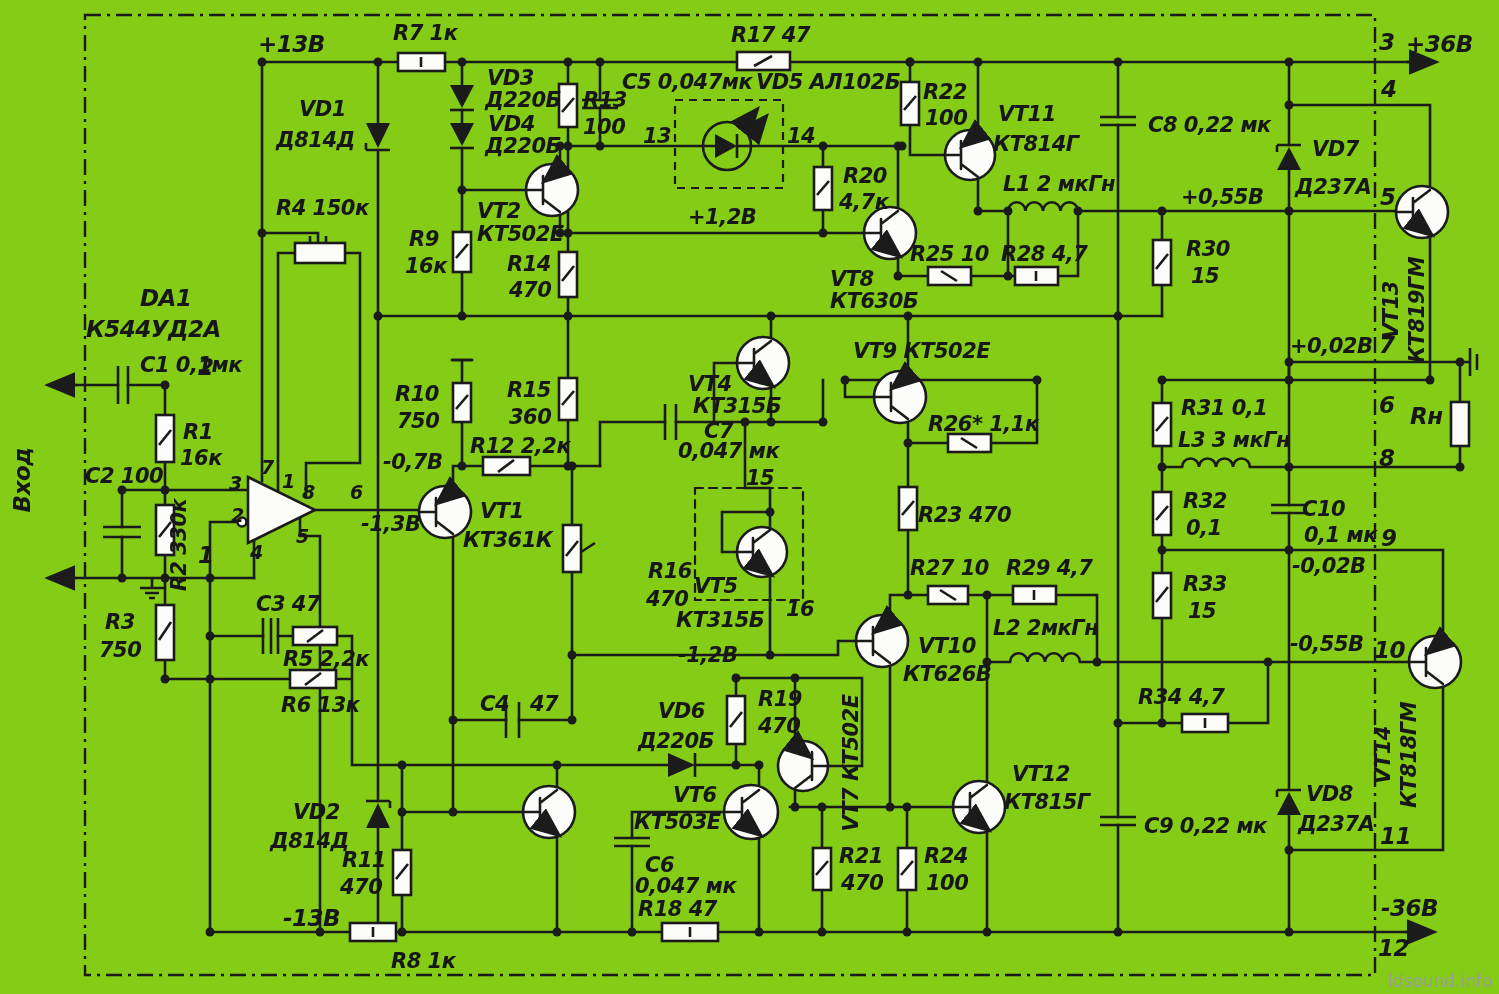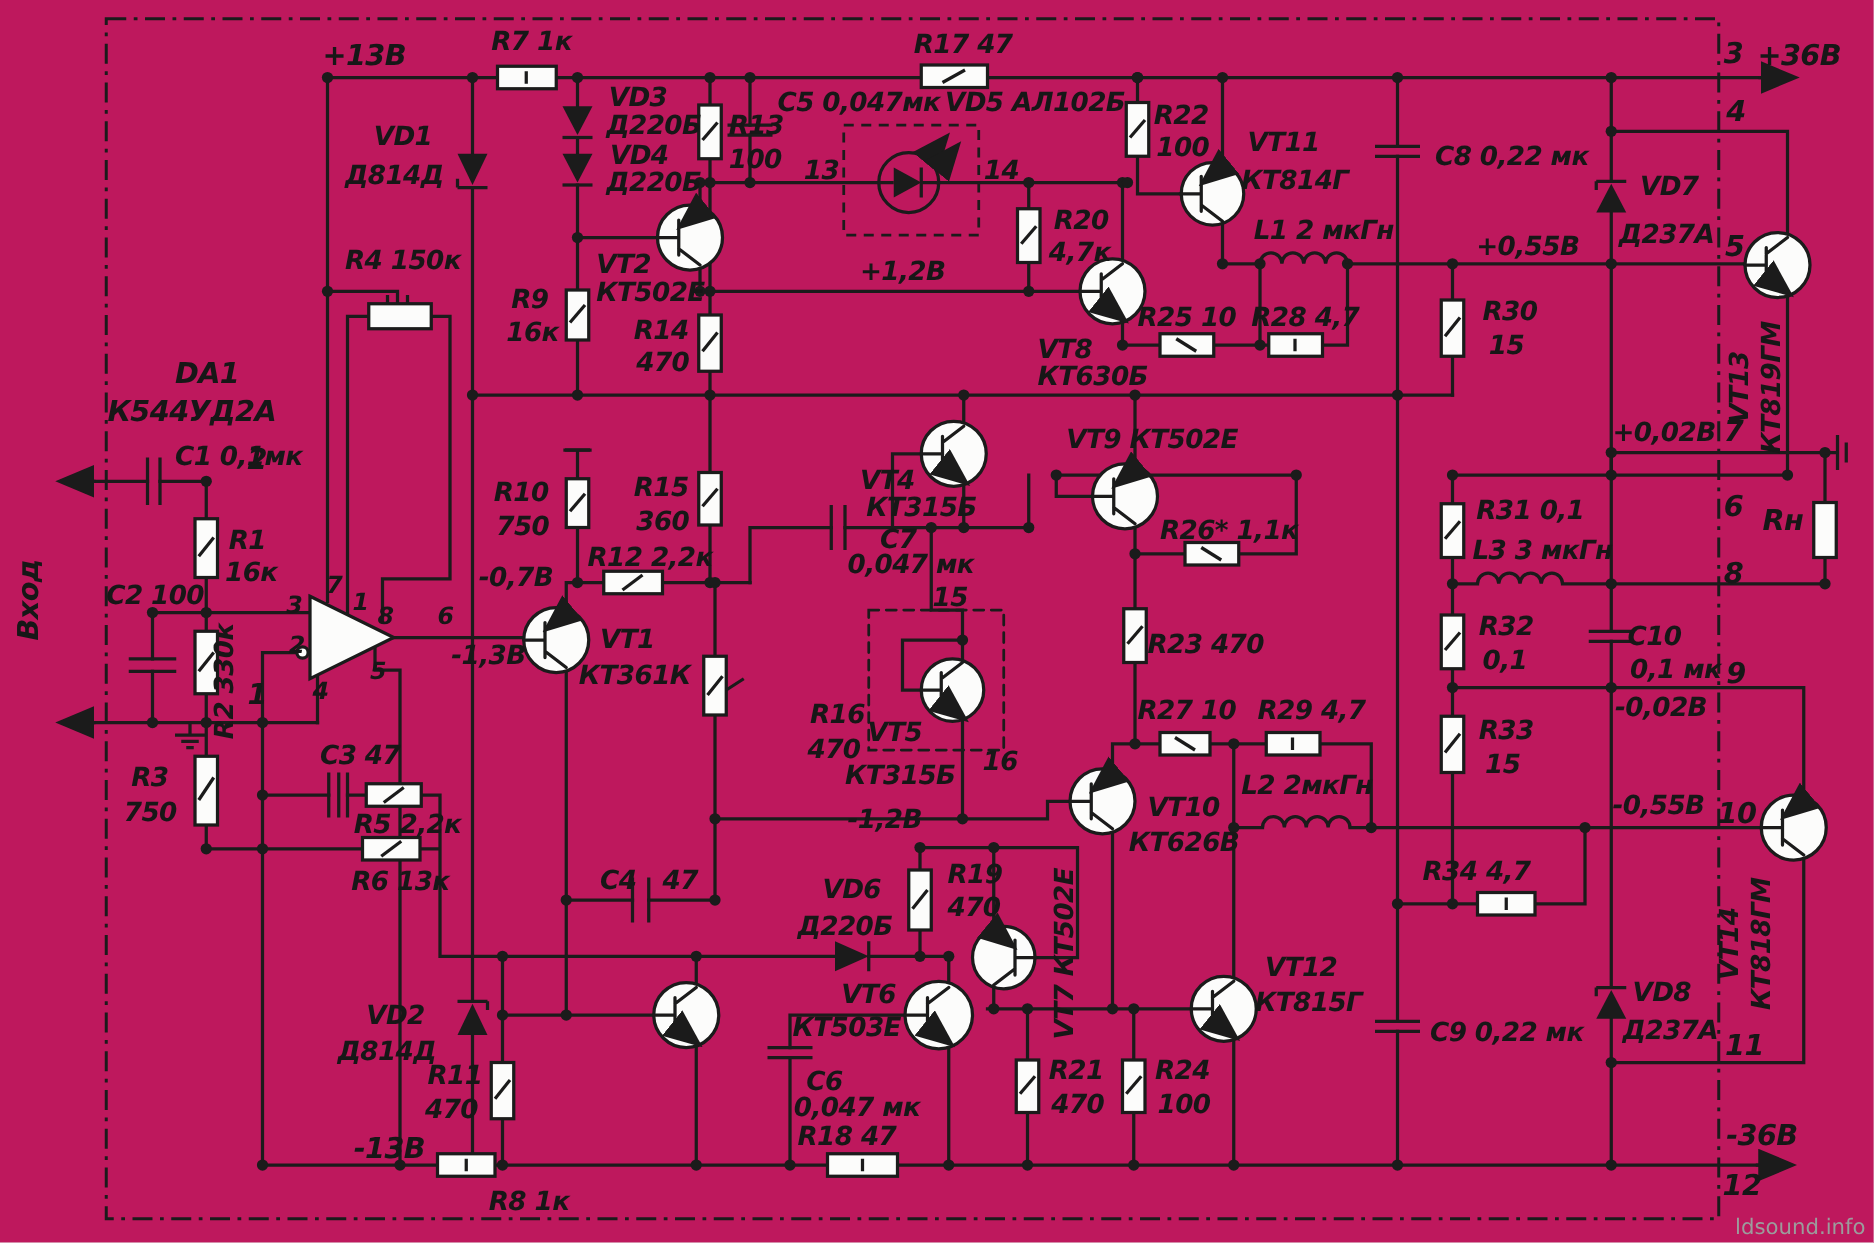--- a/index.html
+++ b/index.html
@@ -1,16 +1,16 @@
 <!DOCTYPE html>
 <html><head>
 <meta charset="utf-8">
 <style>
   html,body{margin:0;padding:0;background:#e8e8e8;}
-  #stage{width:1499px;height:994px;background:#be185d;position:relative;margin:0 auto;
+  #stage{width:1499px;height:994px;background:#84cc16;position:relative;margin:0 auto;
          font-family:"DejaVu Sans",sans-serif;}
   svg{display:block}
   .wire{stroke:#1b1b1b;stroke-width:2.6;fill:none;stroke-linecap:square}
   .sym{stroke:#1b1b1b;stroke-width:2.6;fill:none}
   .symf{fill:#1b1b1b;stroke:none}
   .body{fill:#fcfcfb;stroke:#1b1b1b;stroke-width:2.6}
   .dot{fill:#1b1b1b;stroke:none}
   .lbl{font-family:"DejaVu Sans",sans-serif;font-style:italic;font-weight:bold;
        font-size:21px;fill:#171717;letter-spacing:-0.5px}
   .sm{font-size:19px}

